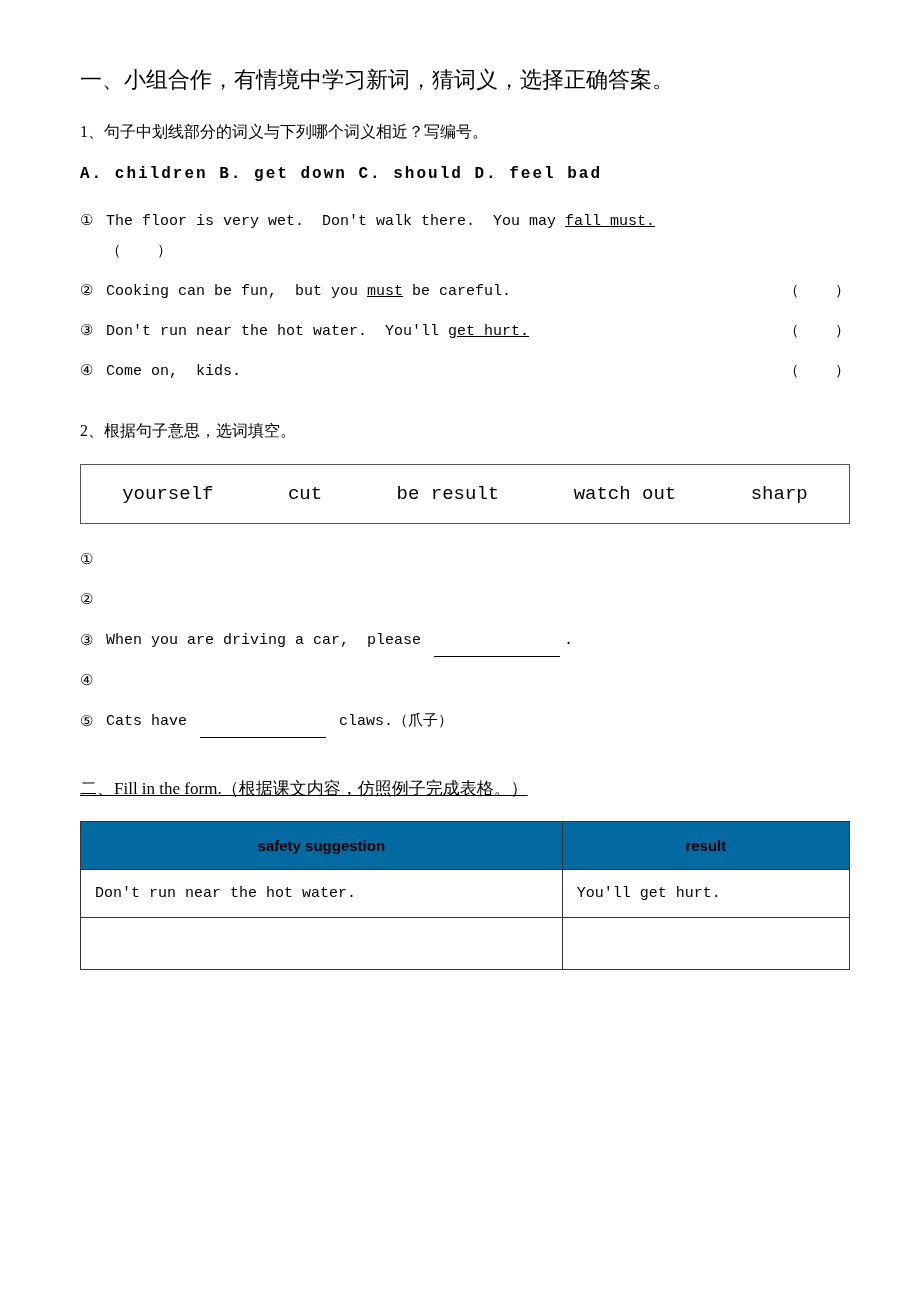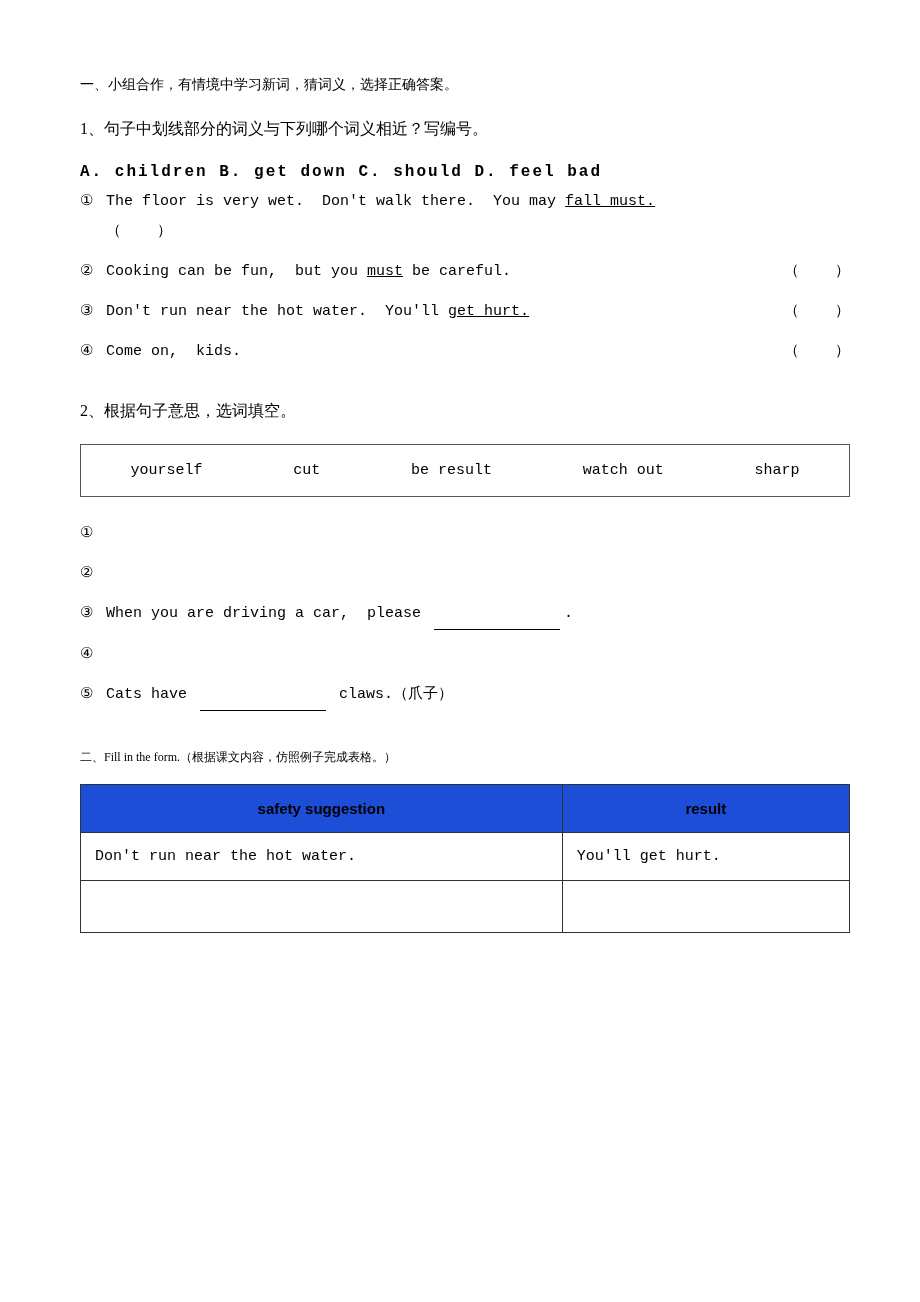--- a/index.html
+++ b/index.html
@@ -11,32 +11,32 @@
       background: #ffffff;
       font-family: "SimSun", "宋体", serif;
       font-size: 16px;
       color: #000;
       width: 920px;
       min-height: 1302px;
       padding: 60px 70px 60px 80px;
       line-height: 1.8;
     }
     .section-title {
-      font-size: 14px;
+      font-size: 22px;
       margin-bottom: 18px;
       font-family: "SimSun", serif;
-      margin-top: 12px;
     }
     .question-title {
       font-size: 16px;
       margin-bottom: 14px;
     }
     .options-row {
       font-size: 16px;
       font-weight: bold;
+      margin-bottom: 18px;
       letter-spacing: 2px;
       font-family: "Courier New", monospace;
     }
     .sentence-block {
       margin-bottom: 10px;
       font-family: "Courier New", monospace;
       font-size: 15px;
       line-height: 2;
     }
     .num-circle {
@@ -48,60 +48,61 @@
       flex: 1;
     }
     .underline {
       text-decoration: underline;
     }
     .word-box {
       border: 1.5px solid #555;
       padding: 12px 4px;
       margin: 18px 0 22px 0;
       font-family: "Courier New", monospace;
-      font-size: 15px;
+      font-size: 19px;
       display: flex;
       justify-content: space-around;
       align-items: center;
     }
     .fill-blank {
       display: inline-block;
       border-bottom: 1.5px solid #000;
       min-width: 70px;
       margin: 0 4px;
     }
     .fill-blank-long {
       min-width: 100px;
     }
     .fill-blank-xlarge {
       min-width: 120px;
     }
     .section2-title {
-      font-size: 12px;
+      font-size: 17px;
       margin-top: 36px;
       margin-bottom: 16px;
+      text-decoration: underline;
     }
     table {
       width: 100%;
       border-collapse: collapse;
       margin-top: 10px;
     }
     table th, table td {
       border: 1.5px solid #333;
       padding: 10px 14px;
       font-size: 15px;
       font-family: "Courier New", monospace;
       vertical-align: top;
       min-height: 48px;
     }
     table th {
       font-weight: bold;
       font-family: Arial, sans-serif;
       font-size: 15px;
-      background: #1d4ed8;
+      background: #0369a1;
       margin-top: 26px;
     }
     .empty-row td {
       height: 52px;
     }
   </style>
 </head>
 <body>
 
 <div class="section-title">一、小组合作，有情境中学习新词，猜词义，选择正确答案。</div>

